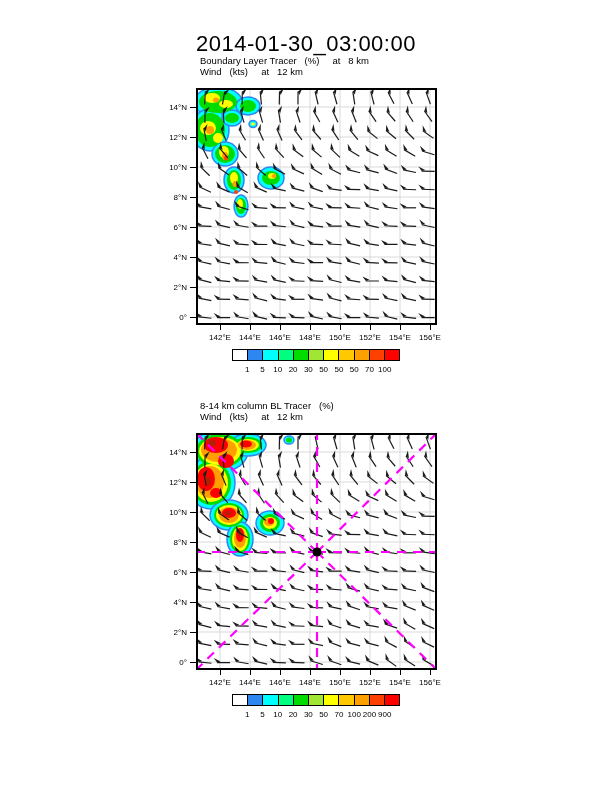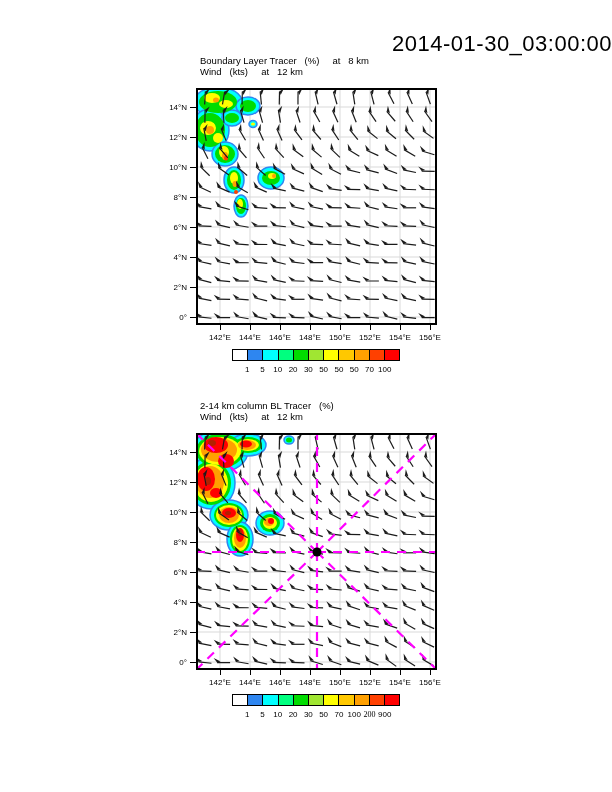--- a/index.html
+++ b/index.html
@@ -1,21 +1,21 @@
 <!DOCTYPE html>
 <html><head>
 <meta charset="utf-8">
 <style>
   html,body{margin:0;padding:0;background:#ffffff;}
   #page{
     position:relative;width:612px;height:792px;background:#ffffff;
     font-family:"Liberation Sans",sans-serif;color:#000;overflow:hidden;
   }
   #main-title{
-    position:absolute;top:31px;left:0;width:612px;text-align:right;
+    position:absolute;top:31px;left:0;width:612px;text-align:center;
     font-size:22px;letter-spacing:0.5px;color:#000;
   }
   .subtitle{
     position:absolute;left:200px;font-size:9.5px;line-height:11px;
     white-space:pre;color:#000;
   }
   .map-frame{position:absolute;}
   .axis-label{
     position:absolute;font-size:8px;color:#000;
   }
@@ -782,21 +782,21 @@
       <div class="cb-cell" style="background: rgb(0, 255, 127);"></div>
       <div class="cb-cell" style="background: rgb(0, 220, 0);"></div>
       <div class="cb-cell" style="background: rgb(160, 230, 50);"></div>
       <div class="cb-cell" style="background: rgb(255, 255, 0);"></div>
       <div class="cb-cell" style="background: rgb(255, 200, 0);"></div>
       <div class="cb-cell" style="background: rgb(255, 160, 0);"></div>
       <div class="cb-cell" style="background: rgb(255, 64, 0);"></div>
       <div class="cb-cell" style="background: rgb(255, 0, 0);"></div>
     </div>
 
-  <div class="subtitle" style="top:400px;">2-14 km column BL Tracer   (%)</div>
+  <div class="subtitle" style="top:400px;">8-14 km column BL Tracer   (%)</div>
   <div class="subtitle" style="top:411px;">Wind   (kts)     at   12 km</div>
 
   <div id="map2" class="map-frame" style="left: 196px; top: 433px; width: 241px; height: 237px;"><svg width="241" height="237" viewBox="0 0 241 237">
         <g stroke="#d9d9d9" stroke-width="1">
           <line x1="24" y1="0" x2="24" y2="237"></line>
           <line x1="0" y1="19" x2="241" y2="19"></line>
           <line x1="54" y1="0" x2="54" y2="237"></line>
           <line x1="0" y1="49" x2="241" y2="49"></line>
           <line x1="84" y1="0" x2="84" y2="237"></line>
           <line x1="0" y1="79" x2="241" y2="79"></line>
@@ -1630,15 +1630,15 @@
     <div class="cb-label" style="left: 369.455px; top: 365px;">70</div>
     <div class="cb-label" style="left: 384.727px; top: 365px;">100</div>
     <div class="cb-label" style="left: 247.273px; top: 710px;">1</div>
     <div class="cb-label" style="left: 262.545px; top: 710px;">5</div>
     <div class="cb-label" style="left: 277.818px; top: 710px;">10</div>
     <div class="cb-label" style="left: 293.091px; top: 710px;">20</div>
     <div class="cb-label" style="left: 308.364px; top: 710px;">30</div>
     <div class="cb-label" style="left: 323.636px; top: 710px;">50</div>
     <div class="cb-label" style="left: 338.909px; top: 710px;">70</div>
     <div class="cb-label" style="left: 354.182px; top: 710px;">100</div>
-    <div class="cb-label" style="left: 369.455px; top: 710px; font-family: Liberation Serif, serif;">200</div>
+    <div class="cb-label" style="left: 369.455px; top: 710px;">200</div>
     <div class="cb-label" style="left: 384.727px; top: 710px;">900</div>
   </div>
 
 </body></html>

